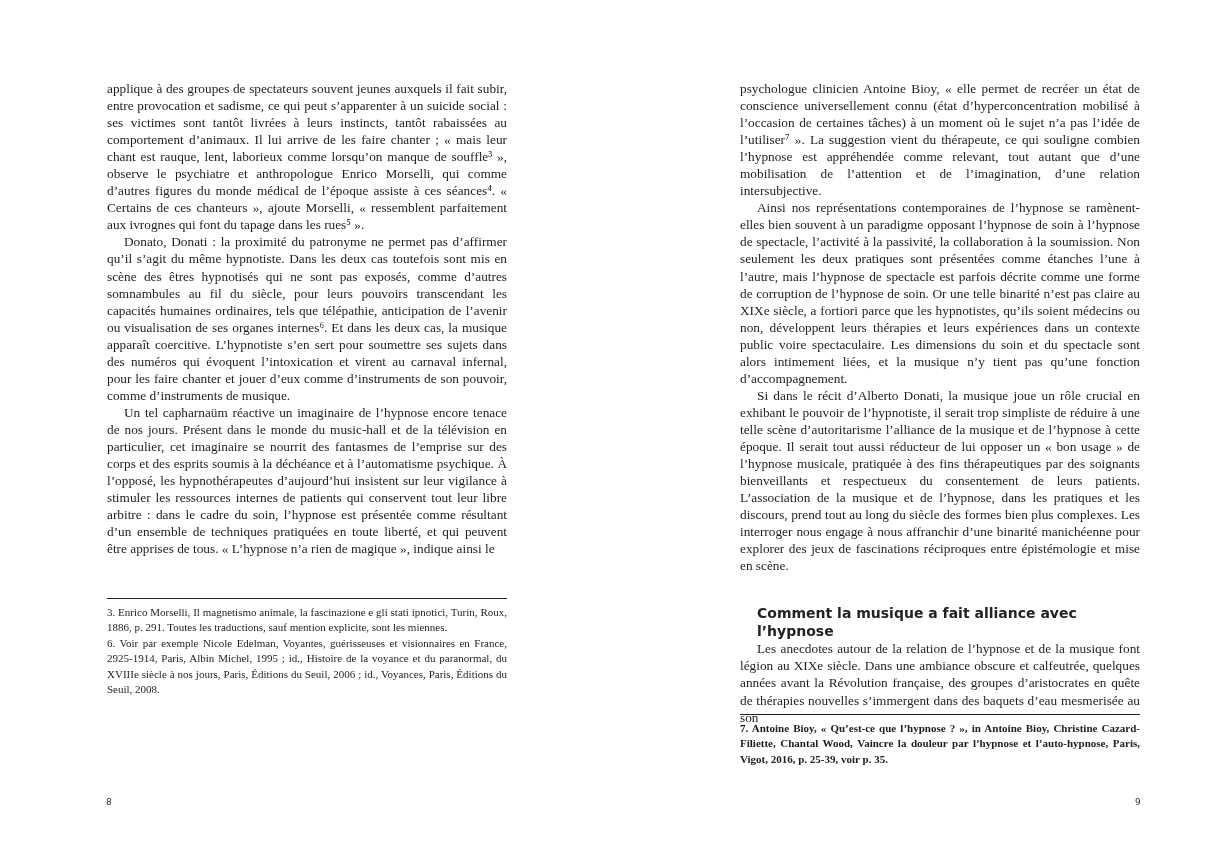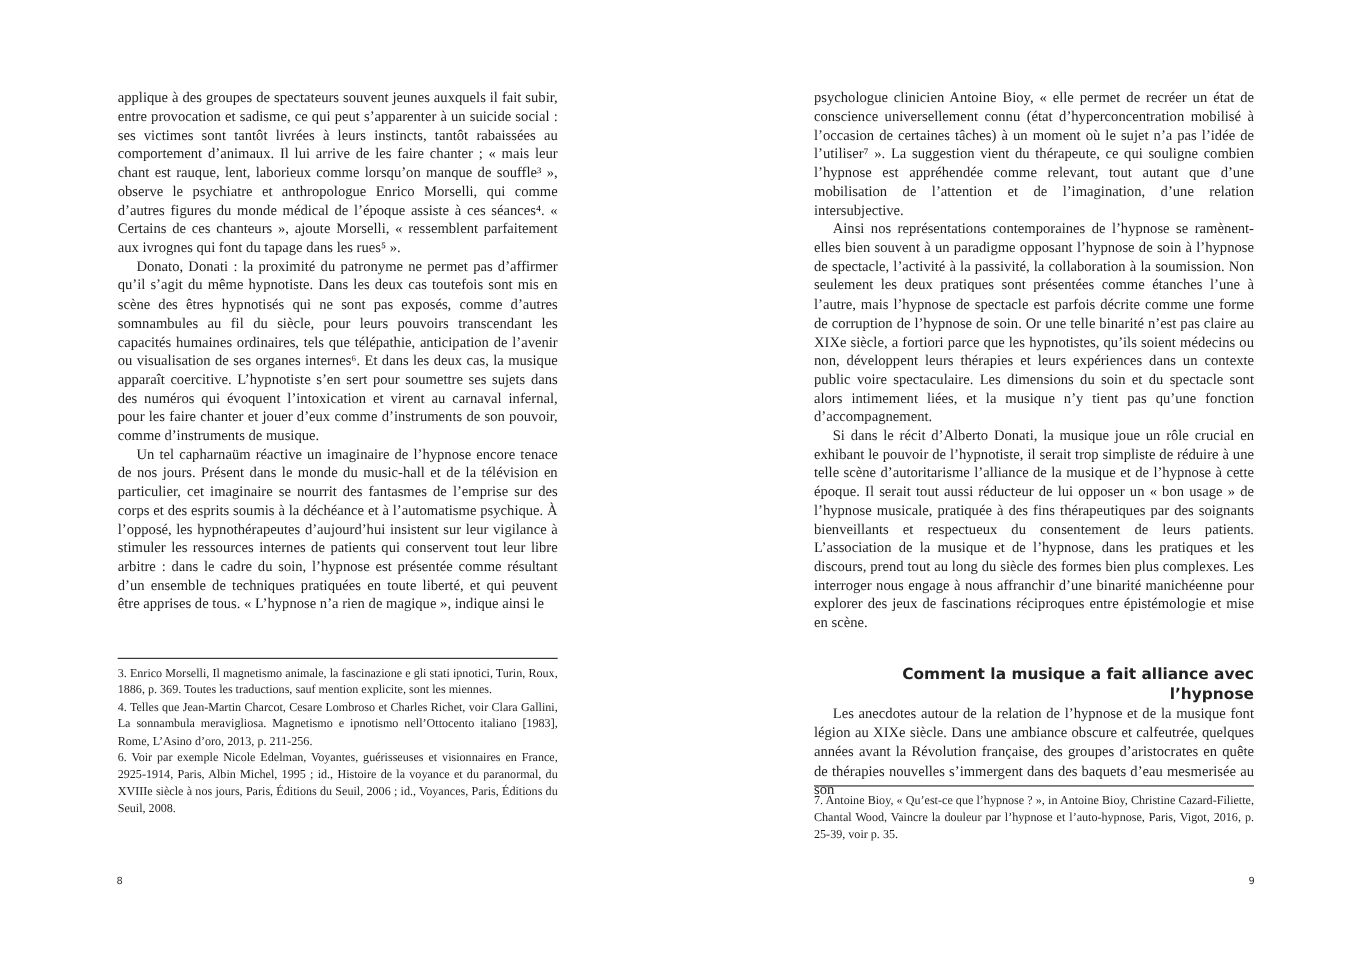--- a/index.html
+++ b/index.html
@@ -9,41 +9,40 @@
   }
   .page { position: absolute; top: 0; height: 866px; }
   .page-left { left: 0; width: 614px; }
   .page-right { left: 631px; width: 614px; }
   .col { position: absolute; width: 400px; font-size: 13.3px; line-height: 17.05px; text-align: justify; hyphens: manual; }
   .page-left .col { left: 107px; }
   .page-right .col { left: 109px; }
   .body-col { top: 80px; }
   .para { margin: 0; text-indent: 17px; }
   .para.noindent { text-indent: 0; }
-  .heading { font-family: "DejaVu Sans", "Liberation Sans", sans-serif; font-size: 14px; color: #222; margin: 30px 0 0 17px; line-height: 18px; text-align: right; }
+  .heading { font-family: "DejaVu Sans", "Liberation Sans", sans-serif; font-size: 14px; color: #222; margin: 30px 0 0 17px; line-height: 18px; text-align: left; }
   .notes { position: absolute; border-top: 1px solid #222; padding-top: 6px; font-size: 11px; line-height: 15.4px; text-align: justify; width: 400px; }
   .page-left .notes { left: 107px; top: 598px; }
-  .page-right .notes { left: 109px; top: 714px; }
+  .page-right .notes { left: 109px; top: 714px; font-weight: bold; }
   .note { margin: 0; }
   .folio { position: absolute; top: 797px; font-family: "DejaVu Sans", sans-serif; font-size: 9px; color: #333; }
   .page-left .folio { left: 106px; }
   .page-right .folio { left: 504px; }
 </style>
 </head>
 <body>
 
 <div class="page page-left">
   <div class="col body-col">
     <p class="para noindent">applique à des groupes de spectateurs souvent jeunes auxquels il fait subir, entre provocation et sadisme, ce qui peut s’apparenter à un suicide social : ses victimes sont tantôt livrées à leurs instincts, tantôt rabaissées au comportement d’animaux. Il lui arrive de les faire chanter ; « mais leur chant est rauque, lent, laborieux comme lorsqu’on manque de souffle³ », observe le psychiatre et anthropologue Enrico Morselli, qui comme d’autres figures du monde médical de l’époque assiste à ces séances⁴. « Certains de ces chanteurs », ajoute Morselli, « ressemblent parfaitement aux ivrognes qui font du tapage dans les rues⁵ ».</p>
     <p class="para">Donato, Donati : la proximité du patronyme ne permet pas d’affirmer qu’il s’agit du même hypnotiste. Dans les deux cas toutefois sont mis en scène des êtres hypnotisés qui ne sont pas exposés, comme d’autres somnambules au fil du siècle, pour leurs pouvoirs transcendant les capacités humaines ordinaires, tels que télépathie, anticipation de l’avenir ou visualisation de ses organes internes⁶. Et dans les deux cas, la musique apparaît coercitive. L’hypnotiste s’en sert pour soumettre ses sujets dans des numéros qui évoquent l’intoxication et virent au carnaval infernal, pour les faire chanter et jouer d’eux comme d’instruments de son pouvoir, comme d’instruments de musique.</p>
     <p class="para">Un tel capharnaüm réactive un imaginaire de l’hypnose encore tenace de nos jours. Présent dans le monde du music-hall et de la télévision en particulier, cet imaginaire se nourrit des fantasmes de l’emprise sur des corps et des esprits soumis à la déchéance et à l’automatisme psychique. À l’opposé, les hypnothérapeutes d’aujourd’hui insistent sur leur vigilance à stimuler les ressources internes de patients qui conservent tout leur libre arbitre : dans le cadre du soin, l’hypnose est présentée comme résultant d’un ensemble de techniques pratiquées en toute liberté, et qui peuvent être apprises de tous. « L’hypnose n’a rien de magique », indique ainsi le</p>
   </div>
   <div class="notes">
-    <p class="note">3. Enrico Morselli, Il magnetismo animale, la fascinazione e gli stati ipnotici, Turin, Roux, 1886, p. 369. Toutes les traductions, sauf mention explicite, sont les miennes.</p>
-    <p class="note">4. Telles que Jean-Martin Charcot, Cesare Lombroso et Charles Richet, voir Clara Gallini, La sonnambula meravigliosa. Magnetismo e ipnotismo nell’Ottocento italiano [1983], Rome, L’Asino d’oro, 2013, p. 211-256.</p>
+    <p class="note">3. Enrico Morselli, Il magnetismo animale, la fascinazione e gli stati ipnotici, Turin, Roux, 1886, p. 291. Toutes les traductions, sauf mention explicite, sont les miennes.</p>
     <p class="note">6. Voir par exemple Nicole Edelman, Voyantes, guérisseuses et visionnaires en France, 2925-1914, Paris, Albin Michel, 1995 ; id., Histoire de la voyance et du paranormal, du XVIIIe siècle à nos jours, Paris, Éditions du Seuil, 2006 ; id., Voyances, Paris, Éditions du Seuil, 2008.</p>
   </div>
   <div class="folio">8</div>
 </div>
 
 <div class="page page-right">
   <div class="col body-col">
     <p class="para noindent">psychologue clinicien Antoine Bioy, « elle permet de recréer un état de conscience universellement connu (état d’hyperconcentration mobilisé à l’occasion de certaines tâches) à un moment où le sujet n’a pas l’idée de l’utiliser⁷ ». La suggestion vient du thérapeute, ce qui souligne combien l’hypnose est appréhendée comme relevant, tout autant que d’une mobilisation de l’attention et de l’imagination, d’une relation intersubjective.</p>
     <p class="para">Ainsi nos représentations contemporaines de l’hypnose se ramènent-elles bien souvent à un paradigme opposant l’hypnose de soin à l’hypnose de spectacle, l’activité à la passivité, la collaboration à la soumission. Non seulement les deux pratiques sont présentées comme étanches l’une à l’autre, mais l’hypnose de spectacle est parfois décrite comme une forme de corruption de l’hypnose de soin. Or une telle binarité n’est pas claire au XIXe siècle, a fortiori parce que les hypnotistes, qu’ils soient médecins ou non, développent leurs thérapies et leurs expériences dans un contexte public voire spectaculaire. Les dimensions du soin et du spectacle sont alors intimement liées, et la musique n’y tient pas qu’une fonction d’accompagnement.</p>
     <p class="para">Si dans le récit d’Alberto Donati, la musique joue un rôle crucial en exhibant le pouvoir de l’hypnotiste, il serait trop simpliste de réduire à une telle scène d’autoritarisme l’alliance de la musique et de l’hypnose à cette époque. Il serait tout aussi réducteur de lui opposer un « bon usage » de l’hypnose musicale, pratiquée à des fins thérapeutiques par des soignants bienveillants et respectueux du consentement de leurs patients. L’association de la musique et de l’hypnose, dans les pratiques et les discours, prend tout au long du siècle des formes bien plus complexes. Les interroger nous engage à nous affranchir d’une binarité manichéenne pour explorer des jeux de fascinations réciproques entre épistémologie et mise en scène.</p>

